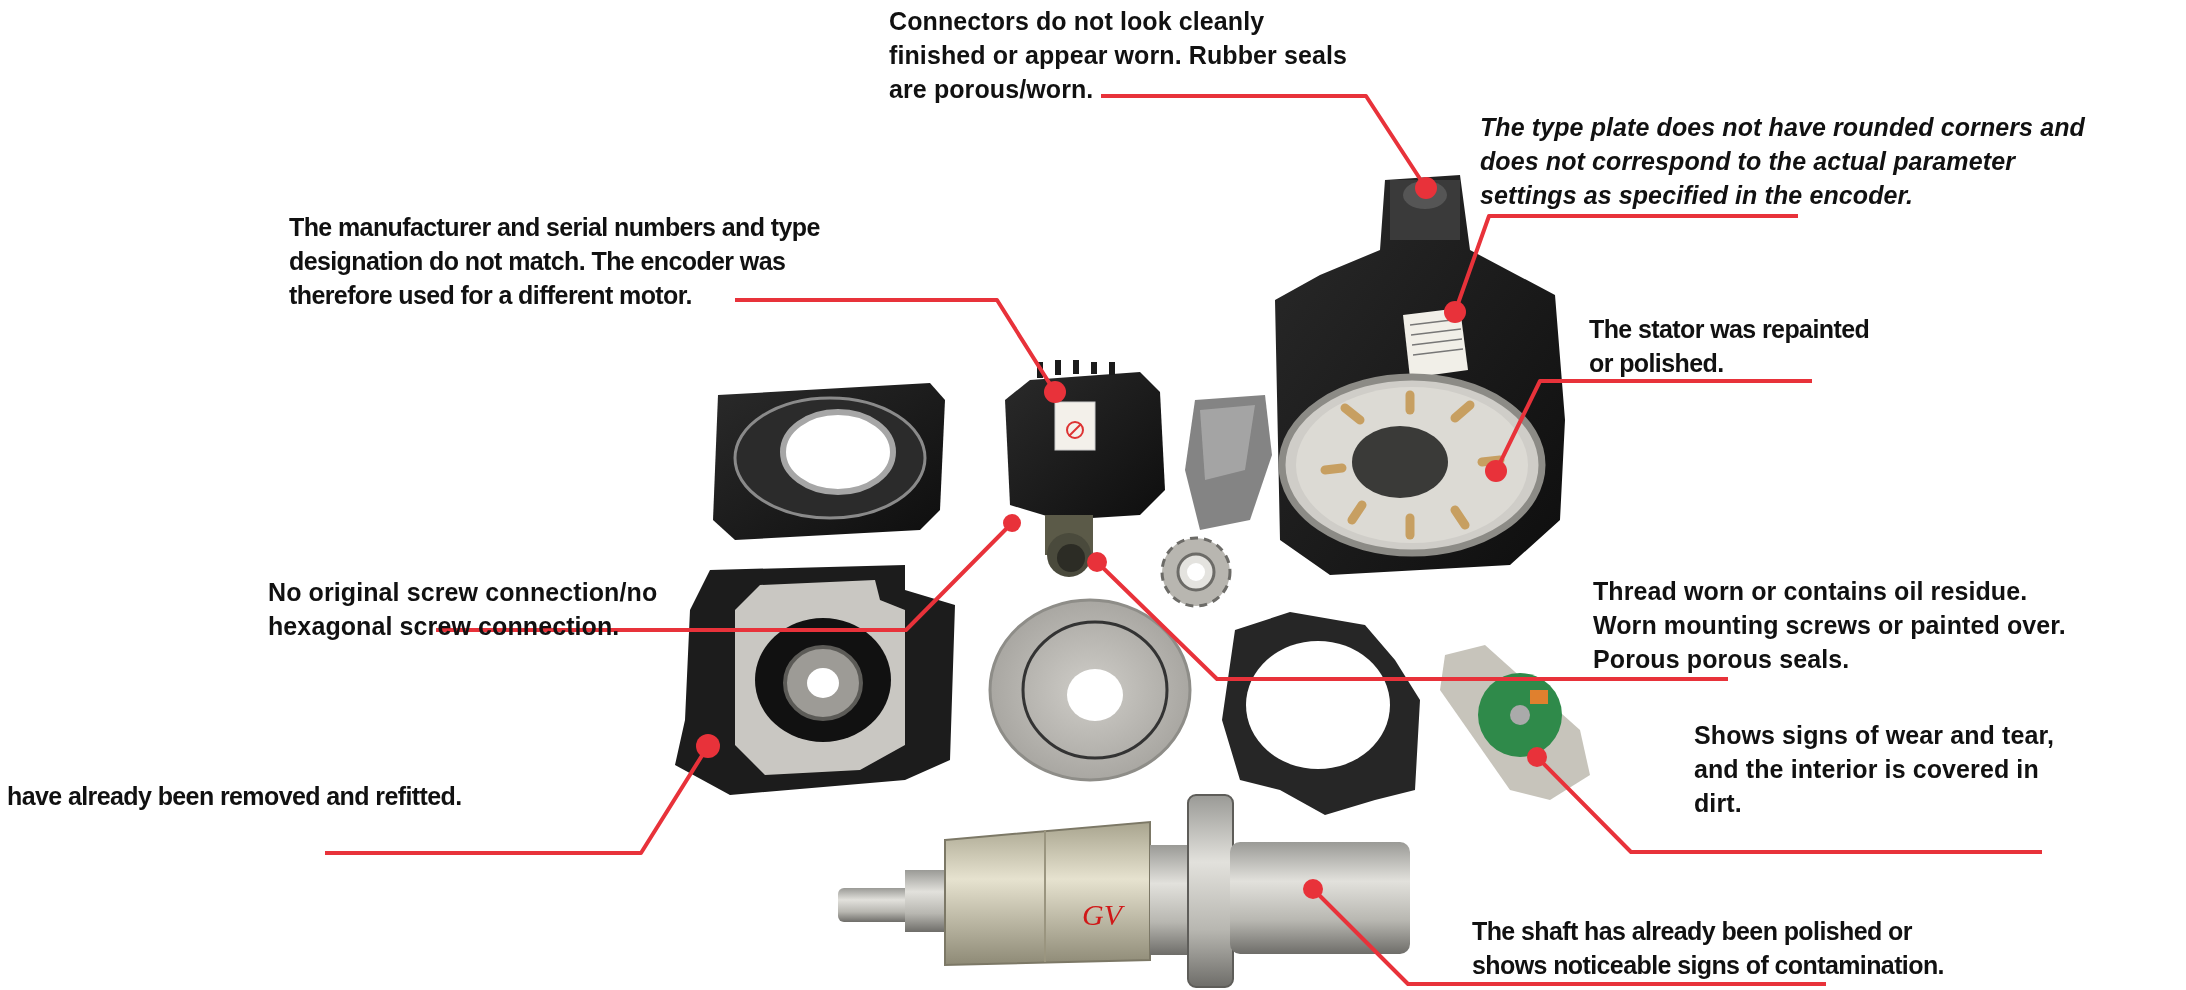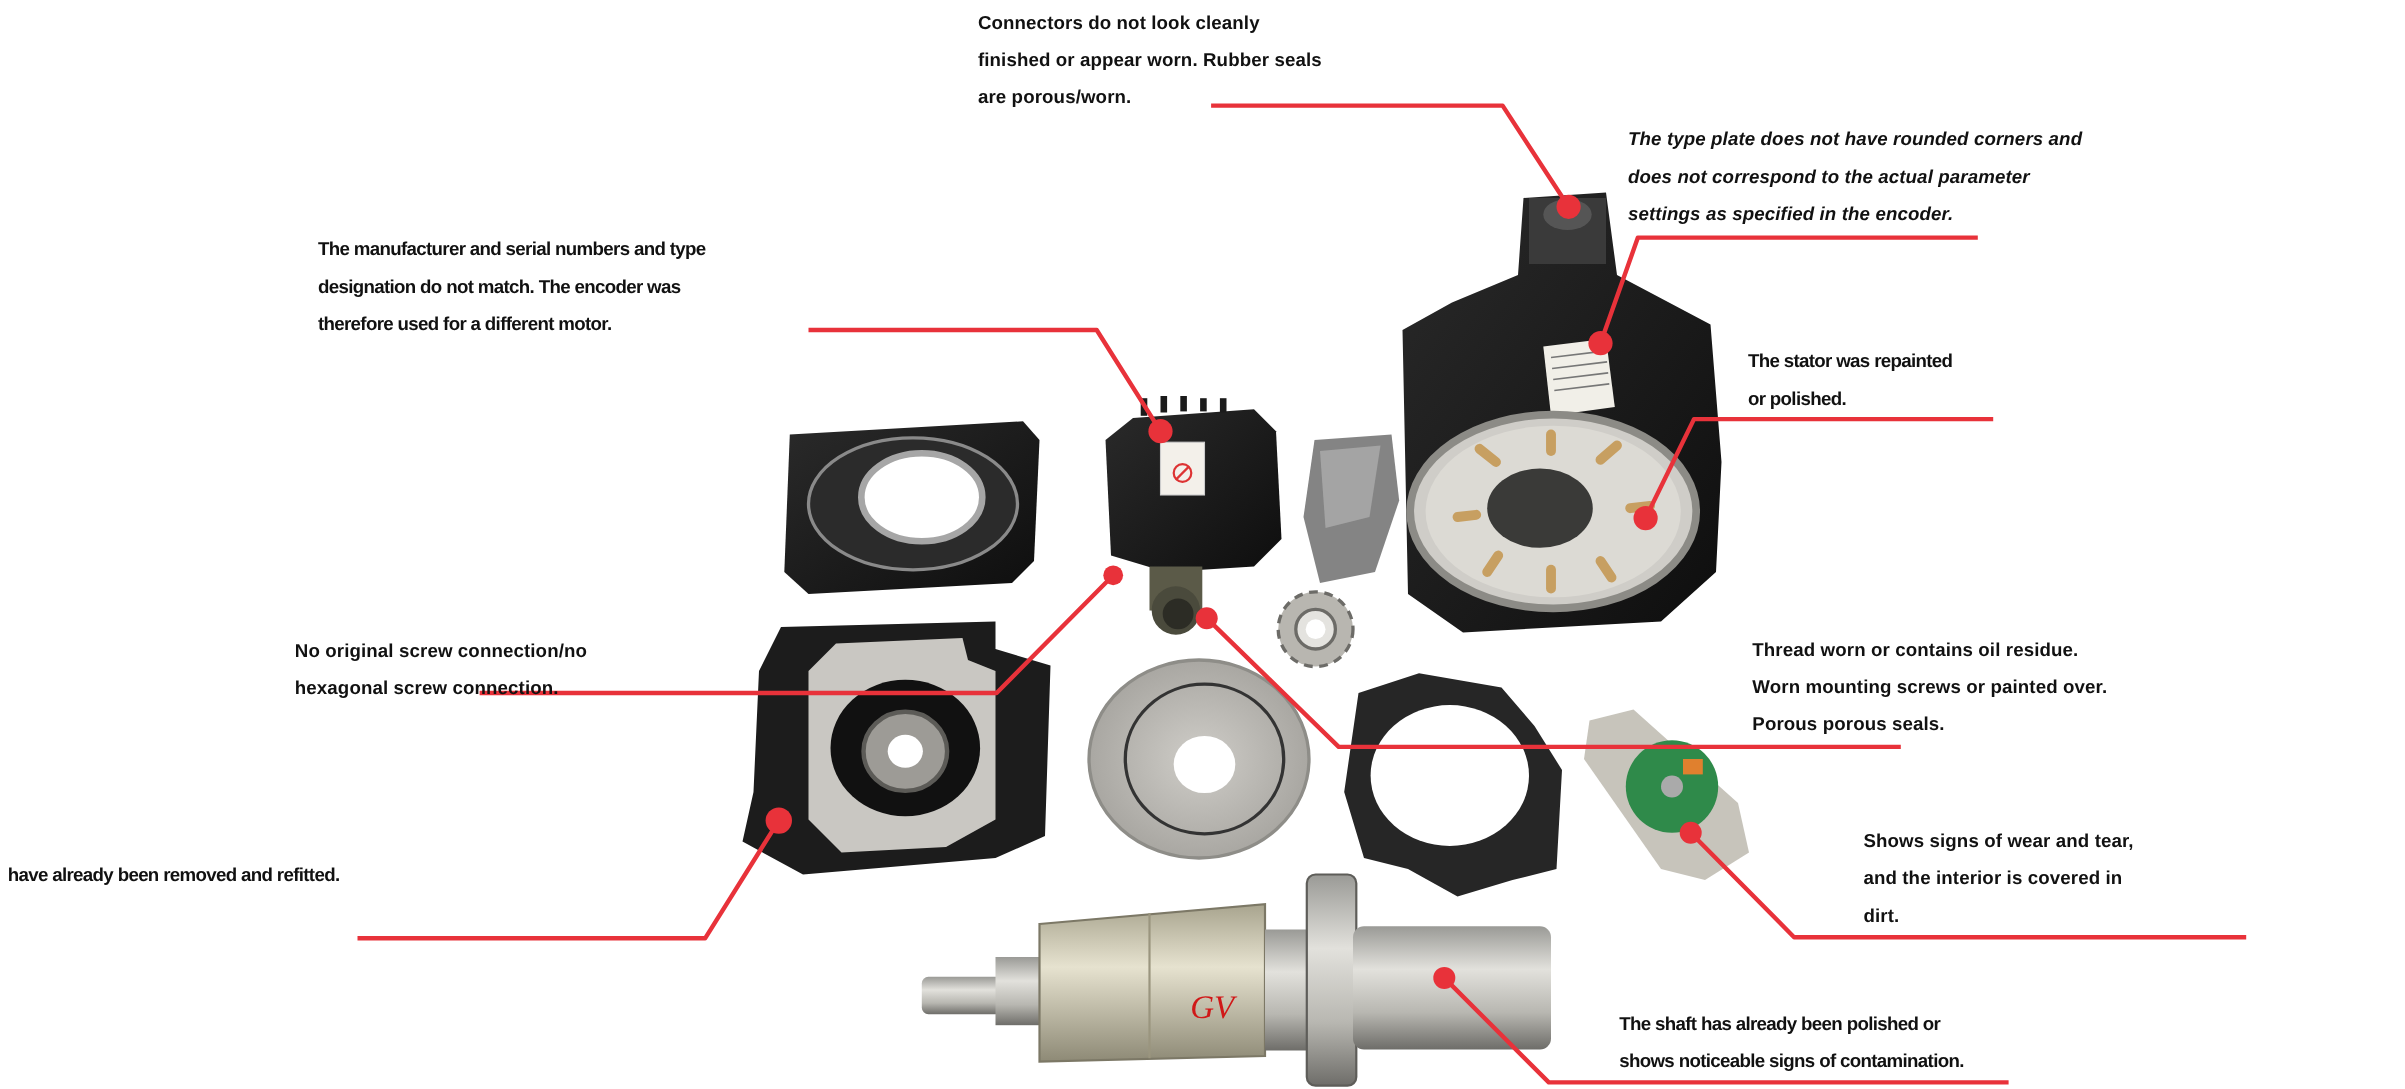--- a/index.html
+++ b/index.html
@@ -1,18 +1,18 @@
 <!DOCTYPE html>
 <html><head>
 <meta charset="utf-8">
 <style>
   html, body { margin:0; padding:0; background:#ffffff; }
   body { width:2186px; height:990px; position:relative; overflow:hidden; font-family:"Liberation Sans", sans-serif; }
   .label {
-    position:absolute; color:#111111; font-weight:bold; font-size:17px; line-height:34px;
+    position:absolute; color:#111111; font-weight:bold; font-size:25px; line-height:34px;
     font-family:"Liberation Sans", sans-serif; white-space:nowrap; letter-spacing:0.1px;
   }
   .label.condensed { letter-spacing:-0.6px; }
   .label span { display:block; }
   svg.overlay { position:absolute; left:0; top:0; }
 </style>
 </head>
 <body>
 
 <svg class="overlay" width="2186" height="990">
@@ -188,21 +188,21 @@
   <span>No original screw connection/no</span>
   <span>hexagonal screw connection.</span>
 </div>
 
 <div class="label" style="left:1593px; top:574px;">
   <span>Thread worn or contains oil residue.</span>
   <span>Worn mounting screws or painted over.</span>
   <span>Porous porous seals.</span>
 </div>
 
-<div class="label" style="left:1694px; top:748px;">
+<div class="label" style="left:1694px; top:718px;">
   <span>Shows signs of wear and tear,</span>
   <span>and the interior is covered in</span>
   <span>dirt.</span>
 </div>
 
 <div class="label condensed" style="left:7px; top:779px;">
   <span>have already been removed and refitted.</span>
 </div>
 
 <div class="label condensed" style="left:1472px; top:914px;">

